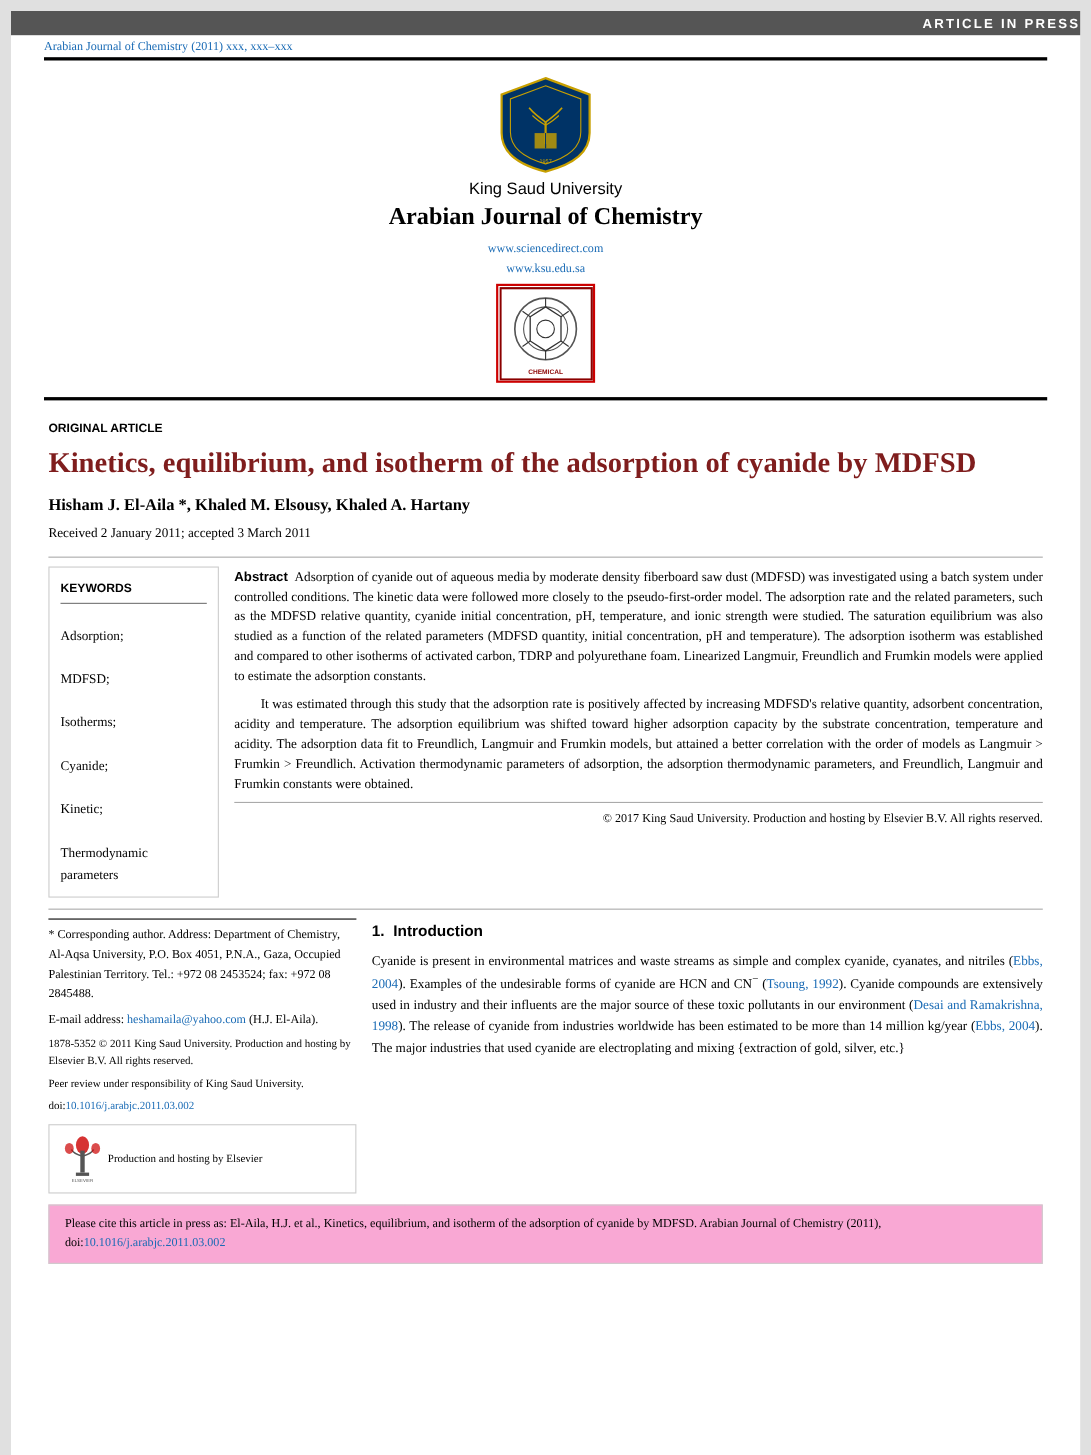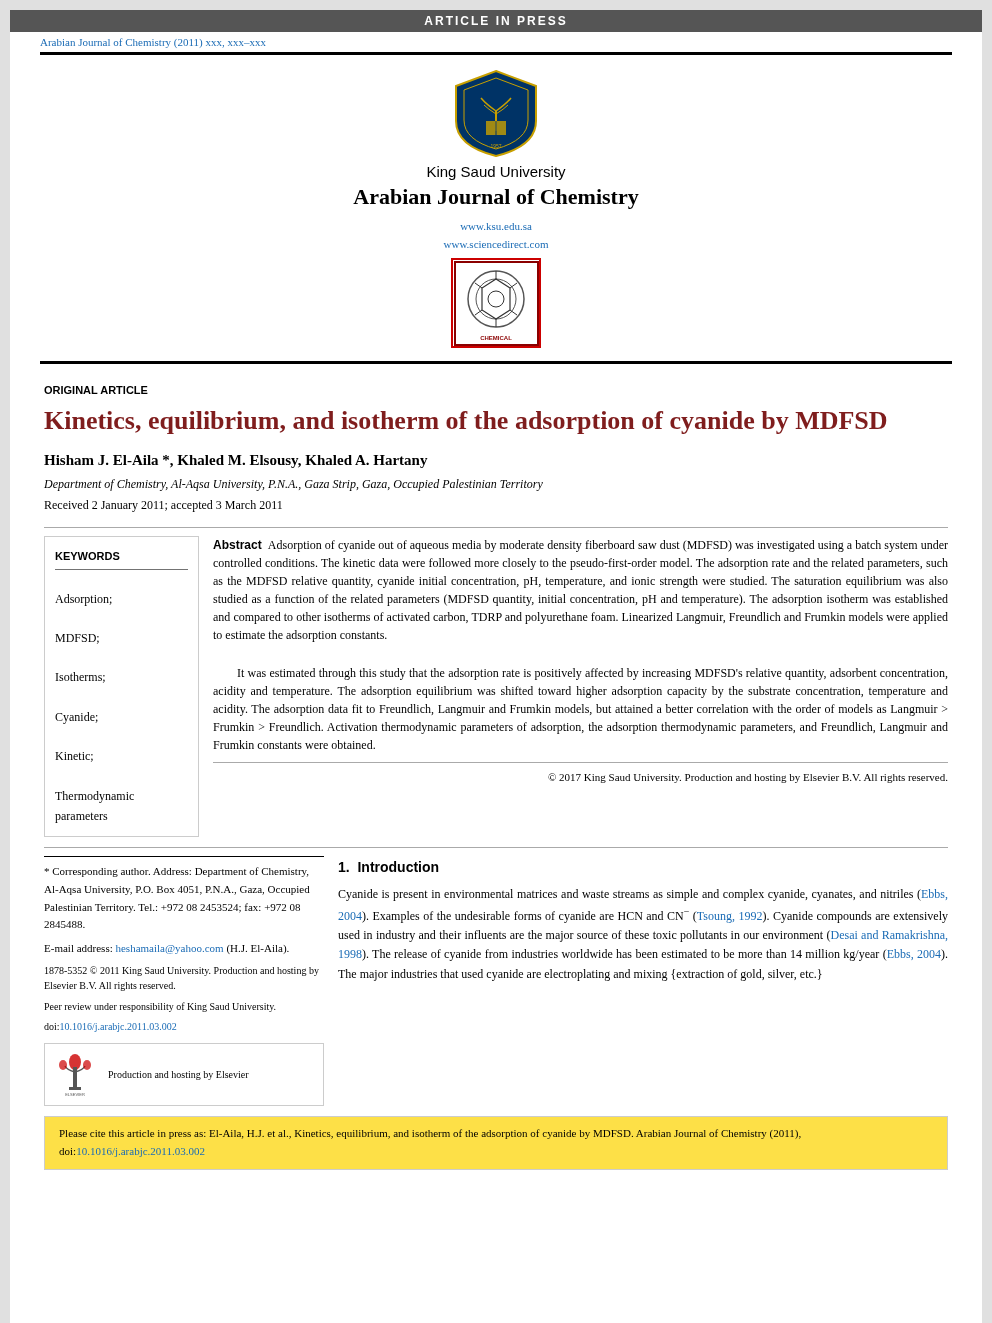--- a/index.html
+++ b/index.html
@@ -17,21 +17,21 @@
       min-height: 1323px;
       background: #fff;
       position: relative;
       font-size: 13px;
       color: #000;
     }
     
     .article-in-press-banner {
       background: #555;
       color: #fff;
-      text-align: center;
+      text-align: right;
       padding: 4px 0;
       font-size: 12px;
       letter-spacing: 2px;
       font-family: Arial, sans-serif;
       font-weight: bold;
     }
     
     .journal-citation {
       padding: 4px 30px;
       font-size: 11px;
@@ -210,21 +210,20 @@
     }
     .doi-link {
       color: #1a6bb5;
     }
     .elsevier-box {
       border: 1px solid #ccc;
       padding: 8px;
       display: flex;
       align-items: center;
       margin-top: 8px;
-      gap: 10px;
     }
     .elsevier-logo-area {
       display: flex;
       flex-direction: column;
       align-items: center;
       font-size: 9px;
     }
     .elsevier-text {
       font-size: 10px;
       text-align: center;
@@ -238,21 +237,21 @@
     .intro-text {
       font-size: 12px;
       line-height: 1.6;
       text-align: justify;
     }
     .link-text {
       color: #1a6bb5;
     }
     
     .cite-bar {
-      background: #fde047;
+      background: #f9a8d4;
       border: 1px solid #ccc;
       padding: 8px 14px;
       font-size: 11px;
       line-height: 1.6;
       margin-top: 10px;
     }
     
     .ksu-shield-container {
       width: 100px;
       height: 95px;
@@ -311,22 +310,22 @@
 
           <text x="50" y="82" text-anchor="middle" font-size="5" fill="#c8a000" font-family="Arial">1957</text>
         </svg>
       </div>
     </div>
 
     <div class="header-center">
       <div class="header-university">King Saud University</div>
       <div class="header-journal-title">Arabian Journal of Chemistry</div>
       <div class="header-urls">
+        <div>www.sciencedirect.com</div>
         <div>www.ksu.edu.sa</div>
-        <div>www.sciencedirect.com</div>
       </div>
     </div>
 
     <div class="header-logo-right">
       <div class="chemical-logo">
         <svg width="85" height="85" viewBox="0 0 85 85" xmlns="http://www.w3.org/2000/svg">
           <rect x="1" y="1" width="83" height="83" fill="white" stroke="#8B0000" stroke-width="2"></rect>
 
           <circle cx="42" cy="38" r="28" fill="none" stroke="#555" stroke-width="1.5"></circle>
           <circle cx="42" cy="38" r="20" fill="none" stroke="#555" stroke-width="1"></circle>
@@ -350,40 +349,39 @@
   <div class="content">
 
     <div class="section-label">ORIGINAL ARTICLE</div>
 
     <div class="article-title">Kinetics, equilibrium, and isotherm of the adsorption of cyanide by MDFSD</div>
 
     <div class="authors">
       <span>Hisham J. El-Aila *, Khaled M. Elsousy, Khaled A. Hartany</span>
     </div>
 
-    <div class="affiliation">Department of Chemistry, Al-Aqsa University, P.N.A., Gaza Strip, Gaza, Occupied Palestinian Territory</div>
 
     <div class="received-line">Received 2 January 2011; accepted 3 March 2011</div>
 
     <hr class="divider-line">
 
     <div class="main-body">
 
       <div class="sidebar">
         <div class="sidebar-title">KEYWORDS</div>
         <div class="sidebar-keyword">Adsorption;</div>
         <div class="sidebar-keyword">MDFSD;</div>
         <div class="sidebar-keyword">Isotherms;</div>
         <div class="sidebar-keyword">Cyanide;</div>
         <div class="sidebar-keyword">Kinetic;</div>
         <div class="sidebar-keyword">Thermodynamic parameters</div>
       </div>
 
       <div class="abstract-column">
-        <p style="text-align:justify; margin-bottom:20px;">
+        <p style="text-align:justify; margin-bottom:8px;">
           <span class="abstract-label">Abstract</span>
           &nbsp;<span>Adsorption of cyanide out of aqueous media by moderate density fiberboard saw dust (MDFSD) was investigated using a batch system under controlled conditions. The kinetic data were followed more closely to the pseudo-first-order model. The adsorption rate and the related parameters, such as the MDFSD relative quantity, cyanide initial concentration, pH, temperature, and ionic strength were studied. The saturation equilibrium was also studied as a function of the related parameters (MDFSD quantity, initial concentration, pH and temperature). The adsorption isotherm was established and compared to other isotherms of activated carbon, TDRP and polyurethane foam. Linearized Langmuir, Freundlich and Frumkin models were applied to estimate the adsorption constants.</span>
         </p>
         <p class="indent" style="text-align:justify; margin-bottom:8px;">It was estimated through this study that the adsorption rate is positively affected by increasing MDFSD's relative quantity, adsorbent concentration, acidity and temperature. The adsorption equilibrium was shifted toward higher adsorption capacity by the substrate concentration, temperature and acidity. The adsorption data fit to Freundlich, Langmuir and Frumkin models, but attained a better correlation with the order of models as Langmuir &gt; Frumkin &gt; Freundlich. Activation thermodynamic parameters of adsorption, the adsorption thermodynamic parameters, and Freundlich, Langmuir and Frumkin constants were obtained.</p>
         <div class="copyright-line">© 2017 King Saud University. Production and hosting by Elsevier B.V. All rights reserved.</div>
       </div>
     </div>
 
     <hr class="divider-line" style="margin-top:10px;">
 

